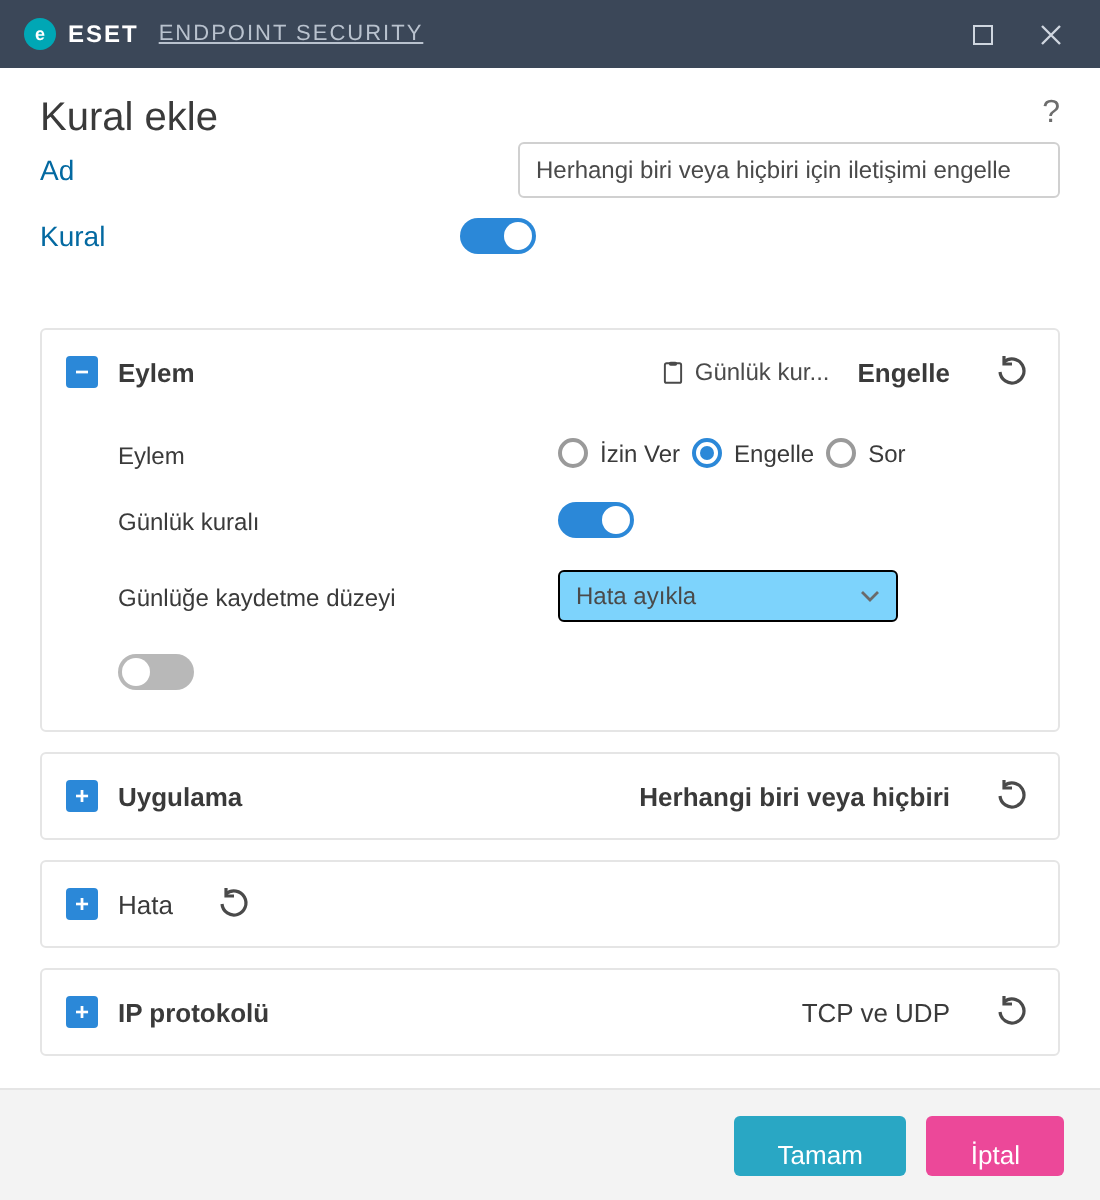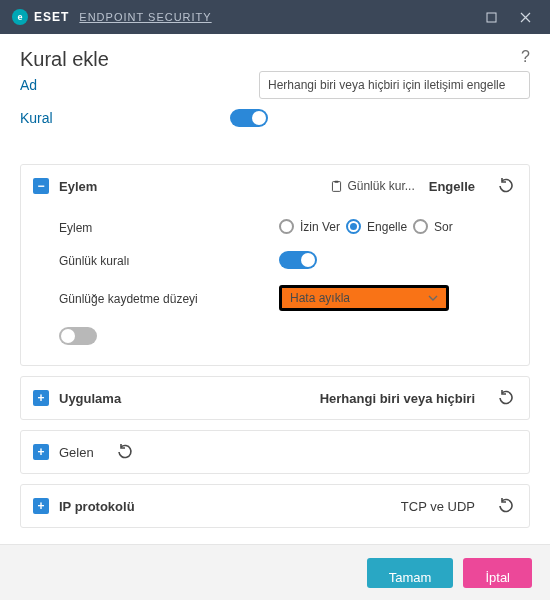--- a/index.html
+++ b/index.html
@@ -48,21 +48,21 @@
 .body-label { width: 220px; padding-top: 2px; }
 .body-control { flex: 1; }
 .radio-group { display: flex; flex-direction: row; gap: 6px; }
 .radio-item { display: flex; align-items: center; gap: 6px; cursor: pointer; }
 .radio-outer { width: 15px; height: 15px; border-radius: 50%; border: 2px solid #9a9a9a; display: flex; align-items: center; justify-content: center; }
 .radio-item.selected .radio-outer { border-color: #2b88d8; }
 .radio-inner { width: 7px; height: 7px; border-radius: 50%; background: #2b88d8; display: none; }
 .radio-item.selected .radio-inner { display: block; }
 .radio-label { font-size: 12px; color: #3a3a3a; }
 
-.select { width: 170px; height: 26px; border: 3px solid #000000; border-radius: 3px; display: flex; align-items: center; justify-content: space-between; padding: 0 8px; font-size: 12px; color: #4a4a4a; cursor: pointer; background: #f97316; }
+.select { width: 170px; height: 26px; border: 1px solid #000000; border-radius: 3px; display: flex; align-items: center; justify-content: space-between; padding: 0 8px; font-size: 12px; color: #4a4a4a; cursor: pointer; background: #7dd3fc; }
 
 .footer { height: 56px; background: #f3f3f3; display: flex; align-items: center; justify-content: flex-end; padding: 0 18px; gap: 10px; border-top: 1px solid #e5e5e5; }
 .btn { height: 30px; padding: 12px 22px; border: none; border-radius: 3px; font-size: 13px; cursor: pointer; }
 .btn.primary { background: #29a7c4; color: #fff; }
 .btn.secondary { background: #ec4899; color: #fff; }
 </style>
 </head>
 <body>
 
 <div class="titlebar">
@@ -186,21 +186,21 @@
               <path d="M4 3 A6 6 0 1 1 2 8" fill="none" stroke="#4a4a4a" stroke-width="1.6"></path>
               <path d="M4 0 L4 4 L8 4" fill="none" stroke="#4a4a4a" stroke-width="1.6"></path>
             </svg>
         </div>
       </div>
     </div>
 
     <div class="section">
       <div class="section-header">
         <div class="expand-box">+</div>
-        <div class="section-value normal">Gelen</div>
+        <div class="section-value normal">Hata</div>
         <div class="undo-btn">
           <svg width="16" height="16" viewBox="0 0 16 16">
               <path d="M4 3 A6 6 0 1 1 2 8" fill="none" stroke="#4a4a4a" stroke-width="1.6"></path>
               <path d="M4 0 L4 4 L8 4" fill="none" stroke="#4a4a4a" stroke-width="1.6"></path>
             </svg>
         </div>
       </div>
     </div>
 
     <div class="section">

